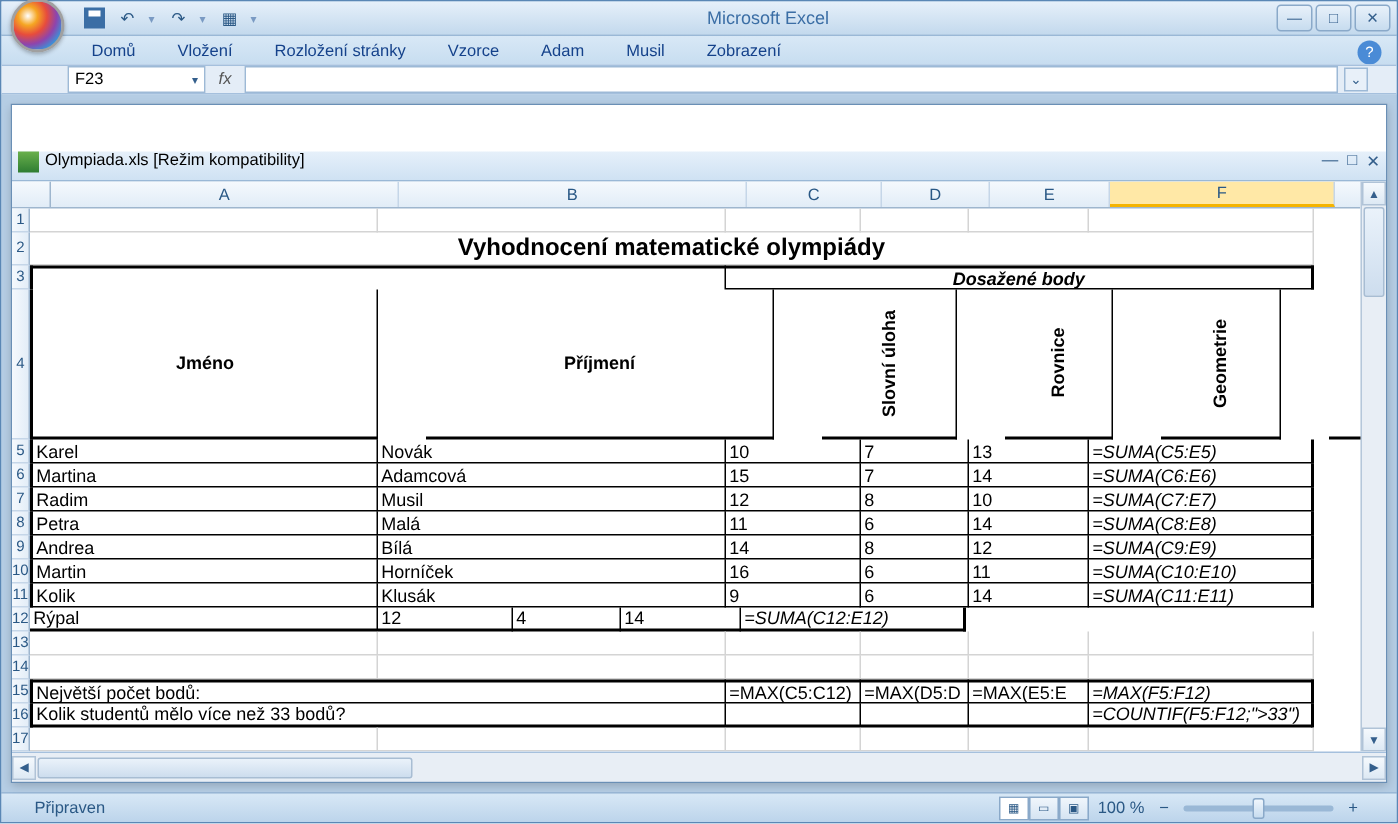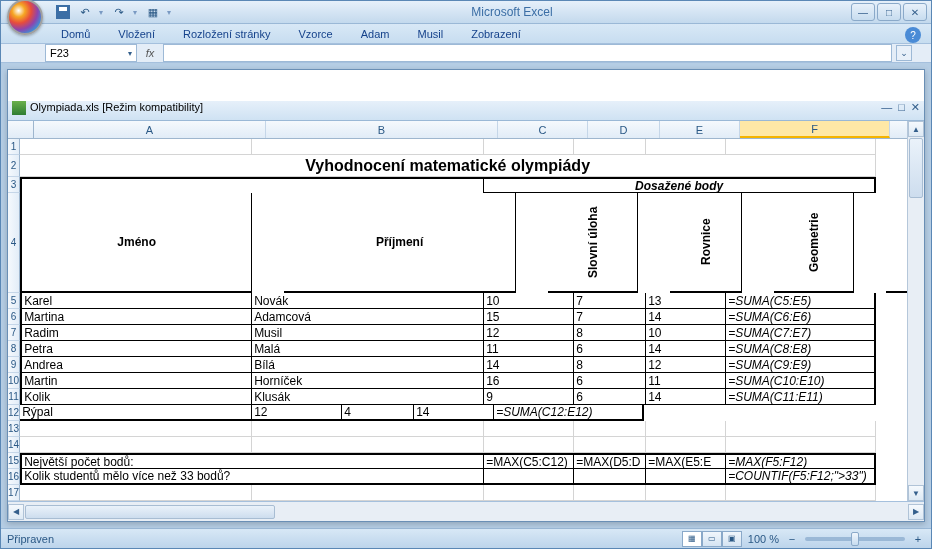--- a/index.html
+++ b/index.html
@@ -63,21 +63,21 @@
 .vscroll .arrow { height: 16px; background: linear-gradient(#f5f9fd,#dde9f4); border: 1px solid #b0c3d7; display: flex; align-items: center; justify-content: center; font-size: 8px; color: #345f8c;}
 .vscroll .thumb { height: 60px; background: linear-gradient(#eaf2fa,#cdddee); border: 1px solid #a8bdd3; border-radius: 2px; margin: 1px;}
 .vscroll .track { flex: 1; }
 
 .sheet-bar { height: 20px; background: #e4edf7; border-top: 1px solid #a5c0dd; display: flex; align-items: stretch; }
 .hscroll { flex: 1; background: #e8eef5; display: flex; align-items: center; }
 .hscroll .arrow { width: 16px; height: 16px; background: linear-gradient(#f5f9fd,#dde9f4); border: 1px solid #b0c3d7; display:flex; align-items:center; justify-content:center; font-size:8px; color:#345f8c;}
 .hscroll .thumb { width: 250px; height: 14px; background: linear-gradient(#eaf2fa,#cdddee); border: 1px solid #a8bdd3; border-radius: 2px; margin: 0 1px;}
 .hscroll .track { flex: 1; }
 
-.statusbar { height: 22px; background: linear-gradient(#d8e8f6,#bcd4eb); border-top: 1px solid #9ab8d6; display: flex; align-items: center; padding: 0 6px; color: #2a5885; font-size: 11px;}
+.statusbar { height: 22px; background: linear-gradient(#d8e8f6,#bcd4eb); border-top: 1px solid #9ab8d6; display: flex; align-items: center; padding: 0 22px; color: #2a5885; font-size: 11px;}
 .status-right { margin-left: auto; display: flex; align-items: center; gap: 6px; }
 .view-btns { display: flex; }
 .view-btn { width: 20px; height: 16px; border: 1px solid #8aa9c9; background: linear-gradient(#f0f6fc,#d5e4f2); display:flex; align-items:center; justify-content:center; font-size:8px;}
 .view-btn.active { background: #fff; }
 .zoom-slider { width: 100px; height: 4px; background: #9ab8d6; position: relative; border-radius: 2px;}
 .zoom-slider .knob { width: 8px; height: 14px; background: linear-gradient(#f0f6fc,#c7dcef); border: 1px solid #8aa9c9; position: absolute; left: 46px; top: -5px; border-radius: 2px;}
 .zoom-btn { width: 14px; height: 14px; display:flex; align-items:center; justify-content:center; color:#2a5885; cursor: pointer;}
 
 
 .cA { width: 232px; }

